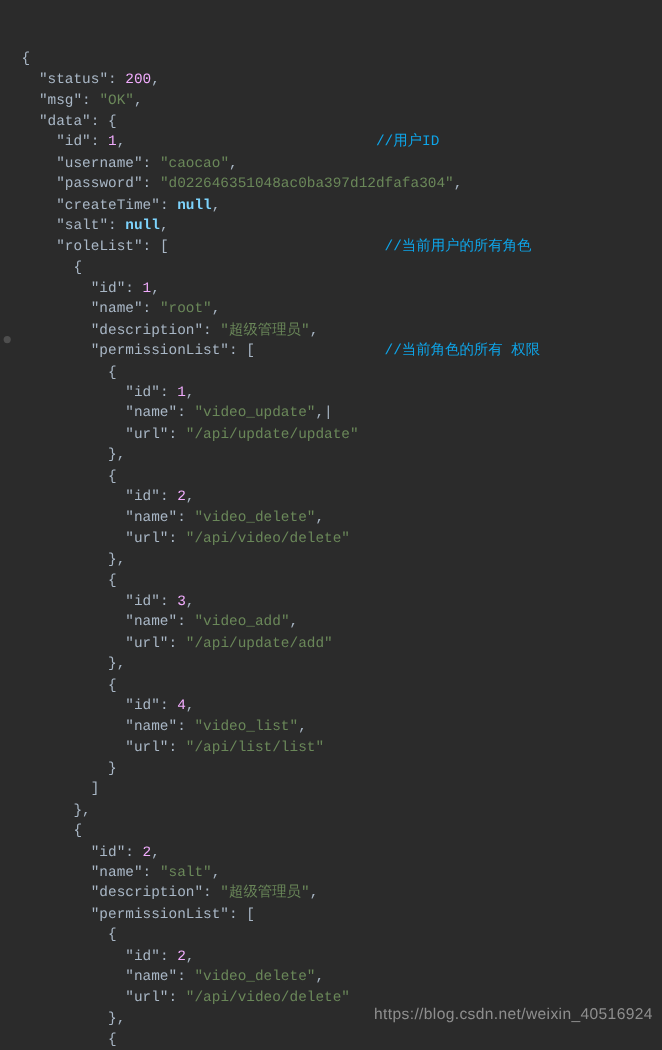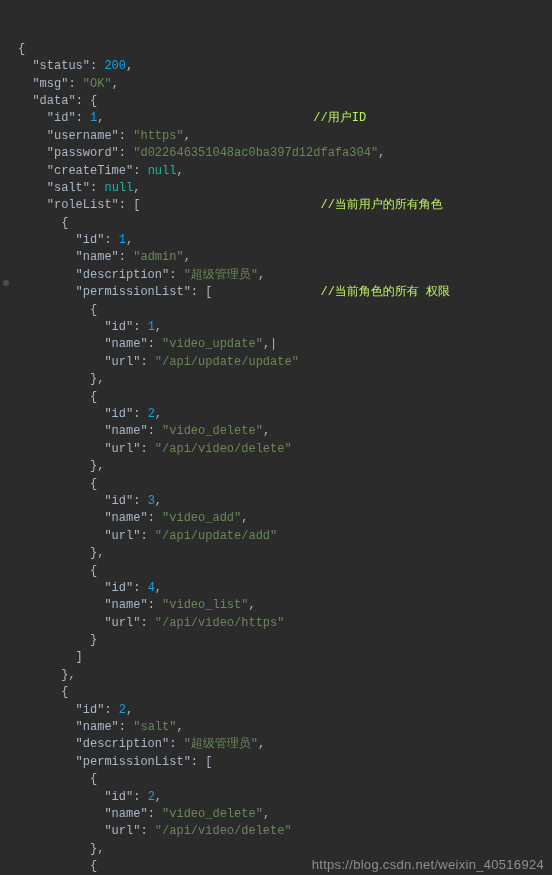--- a/index.html
+++ b/index.html
@@ -14,81 +14,81 @@
     overflow:hidden;
     position:relative;
   }
   .code-area{
     padding:6px 4px 6px 18px;
     white-space:pre;
     position:relative;
   }
   .p  {color:#a9b7c6;}
   .s  {color:#a9b7c6;}
-  .k  {color:#14b8a6;}
+  .k  {color:#7dd3fc;font-weight:bold;}
   .v  {color:#6a8759;}
-  .n  {color:#0ea5e9;}
-  .c  {color:#bef264;}
+  .n  {color:#f0abfc;}
+  .c  {color:#0ea5e9;}
   .caret{color:#a9b7c6;}
   .margin-dot{
     position:absolute;
     left:3px;
     width:6px;height:6px;
     border-radius:50%;
     background:#4e4e4e;
   }
   .watermark{
     position:absolute;
     right:8px;
-    bottom:0;
+    bottom:20px;
     color:#8e8e8e;
     font-size:13px;
     font-family:Arial,Helvetica,sans-serif;
     letter-spacing:0.3px;
   }
 </style>
 </head>
 <body>
 
 <div class="code-area">
 <span class="margin-dot" style="top:280px;"></span>
 <span class="p">{</span>
   <span class="s">"status"</span><span class="p">: </span><span class="n">200</span><span class="p">,</span>
   <span class="s">"msg"</span><span class="p">: </span><span class="v">"<span>OK</span>"</span><span class="p">,</span>
   <span class="s">"data"</span><span class="p">: {</span>
     <span class="s">"id"</span><span class="p">: </span><span class="n">1</span><span class="p">,</span>                             <span class="c">//用户ID</span>
-    <span class="s">"username"</span><span class="p">: </span><span class="v">"<span>https</span>"</span><span class="p">,</span>
+    <span class="s">"username"</span><span class="p">: </span><span class="v">"<span>caocao</span>"</span><span class="p">,</span>
     <span class="s">"password"</span><span class="p">: </span><span class="v">"<span>d022646351048ac0ba397d12dfafa304</span>"</span><span class="p">,</span>
     <span class="s">"createTime"</span><span class="p">: </span><span class="k">null</span><span class="p">,</span>
     <span class="s">"salt"</span><span class="p">: </span><span class="k">null</span><span class="p">,</span>
     <span class="s">"roleList"</span><span class="p">: [</span>                         <span class="c">//当前用户的所有角色</span>
       <span class="p">{</span>
         <span class="s">"id"</span><span class="p">: </span><span class="n">1</span><span class="p">,</span>
-        <span class="s">"name"</span><span class="p">: </span><span class="v">"<span>admin</span>"</span><span class="p">,</span>
+        <span class="s">"name"</span><span class="p">: </span><span class="v">"<span>root</span>"</span><span class="p">,</span>
         <span class="s">"description"</span><span class="p">: </span><span class="v">"<span>超级管理员</span>"</span><span class="p">,</span>
         <span class="s">"permissionList"</span><span class="p">: [</span>               <span class="c">//当前角色的所有 权限</span>
           <span class="p">{</span>
             <span class="s">"id"</span><span class="p">: </span><span class="n">1</span><span class="p">,</span>
             <span class="s">"name"</span><span class="p">: </span><span class="v">"<span>video_update</span>"</span><span class="p">,</span><span class="caret">|</span>
             <span class="s">"url"</span><span class="p">: </span><span class="v">"<span>/api/update/update</span>"</span>
           <span class="p">},</span>
           <span class="p">{</span>
             <span class="s">"id"</span><span class="p">: </span><span class="n">2</span><span class="p">,</span>
             <span class="s">"name"</span><span class="p">: </span><span class="v">"<span>video_delete</span>"</span><span class="p">,</span>
             <span class="s">"url"</span><span class="p">: </span><span class="v">"<span>/api/video/delete</span>"</span>
           <span class="p">},</span>
           <span class="p">{</span>
             <span class="s">"id"</span><span class="p">: </span><span class="n">3</span><span class="p">,</span>
             <span class="s">"name"</span><span class="p">: </span><span class="v">"<span>video_add</span>"</span><span class="p">,</span>
             <span class="s">"url"</span><span class="p">: </span><span class="v">"<span>/api/update/add</span>"</span>
           <span class="p">},</span>
           <span class="p">{</span>
             <span class="s">"id"</span><span class="p">: </span><span class="n">4</span><span class="p">,</span>
             <span class="s">"name"</span><span class="p">: </span><span class="v">"<span>video_list</span>"</span><span class="p">,</span>
-            <span class="s">"url"</span><span class="p">: </span><span class="v">"<span>/api/video/https</span>"</span>
+            <span class="s">"url"</span><span class="p">: </span><span class="v">"<span>/api/list/list</span>"</span>
           <span class="p">}</span>
         <span class="p">]</span>
       <span class="p">},</span>
       <span class="p">{</span>
         <span class="s">"id"</span><span class="p">: </span><span class="n">2</span><span class="p">,</span>
         <span class="s">"name"</span><span class="p">: </span><span class="v">"<span>salt</span>"</span><span class="p">,</span>
         <span class="s">"description"</span><span class="p">: </span><span class="v">"<span>超级管理员</span>"</span><span class="p">,</span>
         <span class="s">"permissionList"</span><span class="p">: [</span>
           <span class="p">{</span>
             <span class="s">"id"</span><span class="p">: </span><span class="n">2</span><span class="p">,</span>

